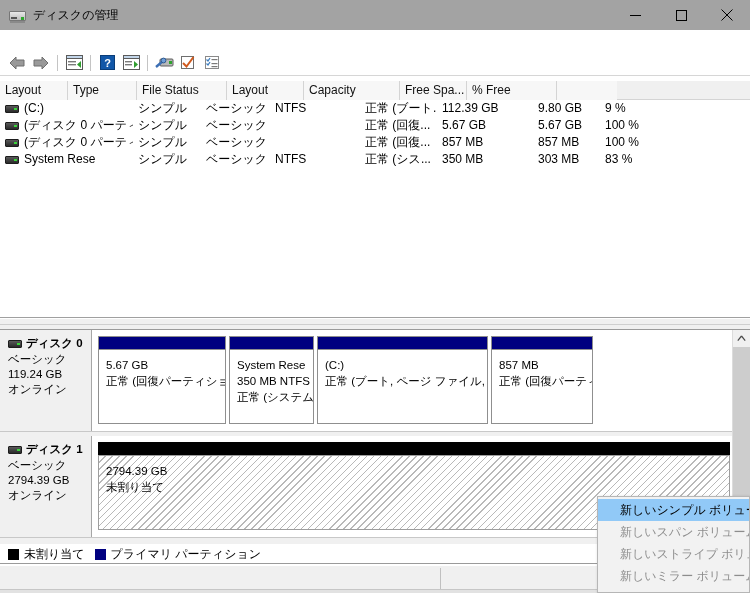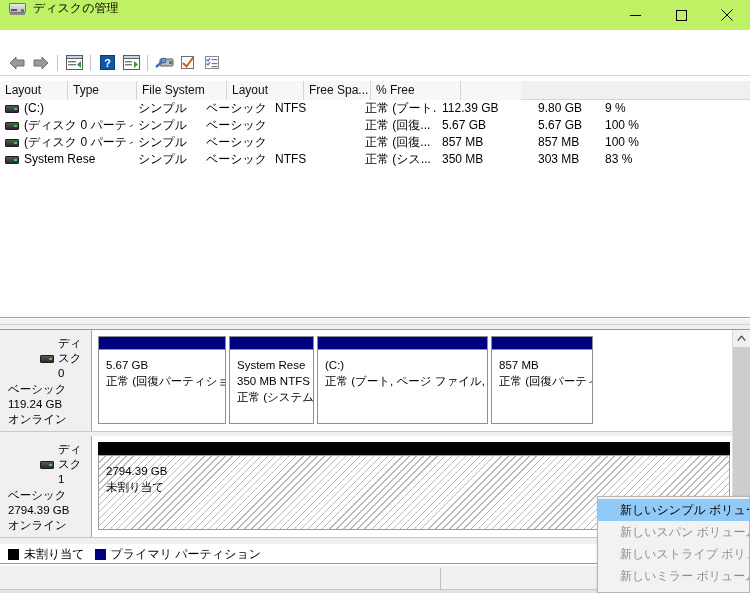--- a/index.html
+++ b/index.html
@@ -16,22 +16,22 @@
     position: relative;
     width: 750px; height: 593px;
     background: #ffffff;
     overflow: hidden;
   }
 
   
   .titlebar {
     position: absolute; left: 0; top: 0;
     width: 750px; height: 30px;
-    background: #bef264;
-    display: flex; 
+    background: #a3a3a3;
+    display: flex; align-items: center;
   }
   .title-icon {
     margin-left: 9px; margin-right: 7px;
     width: 17px; height: 15px;
     position: relative;
   }
   .title-icon .body {
     position: absolute; left: 0; top: 3px;
     width: 17px; height: 10px;
     background: linear-gradient(#e8e8e8, #bdbdbd);
@@ -178,21 +178,21 @@
     width: 92px; height: 100%;
     background: #f0f0f0;
     border-right: 1px solid #a6a6a6;
     box-sizing: border-box;
     padding: 6px 0 0 8px;
     font-size: 11.5px; line-height: 15px;
     color: #000;
   }
   .disk-info .dtitle {
     display: flex; align-items: center;
-    font-weight: normal; margin-bottom: 1px; margin-left: 32px;
+    font-weight: bold; margin-bottom: 1px;
   }
   .disk-icon {
     position: relative;
     width: 14px; height: 8px; margin-right: 4px; flex: 0 0 auto;
     background: linear-gradient(#5a5a5a, #2a2a2a);
     border: 1px solid #1d1d1d;
     border-radius: 1px; box-sizing: border-box;
   }
   .disk-icon::after {
     content: ""; position: absolute; right: 1px; top: 2px;
@@ -402,22 +402,23 @@
         <rect x="7.5" y="8" width="6" height="1.2" fill="#7a7a7a"></rect>
         <rect x="7.5" y="11" width="6" height="1.2" fill="#7a7a7a"></rect>
       </svg>
     </div>
   </div>
 
   <div class="list-region">
     <div class="list-header">
       <div class="hcell" style="width:68px">Layout</div>
       <div class="hcell" style="width:69px">Type</div>
-      <div class="hcell" style="width:90px">File System</div>
+      <div class="hcell" style="width:90px">File Status</div>
       <div class="hcell" style="width:77px">Layout</div>
+      <div class="hcell" style="width:96px">Capacity</div>
       <div class="hcell" style="width:67px">Free Spa...</div>
       <div class="hcell" style="width:90px">% Free</div>
       <div class="hcell" style="width:60px;border-right:none"></div>
     </div>
 
     <div class="list-rows">
 
       <div class="lrow">
         <div class="cell vol" style="width:133px">
           <span class="vol-icon"></span>

